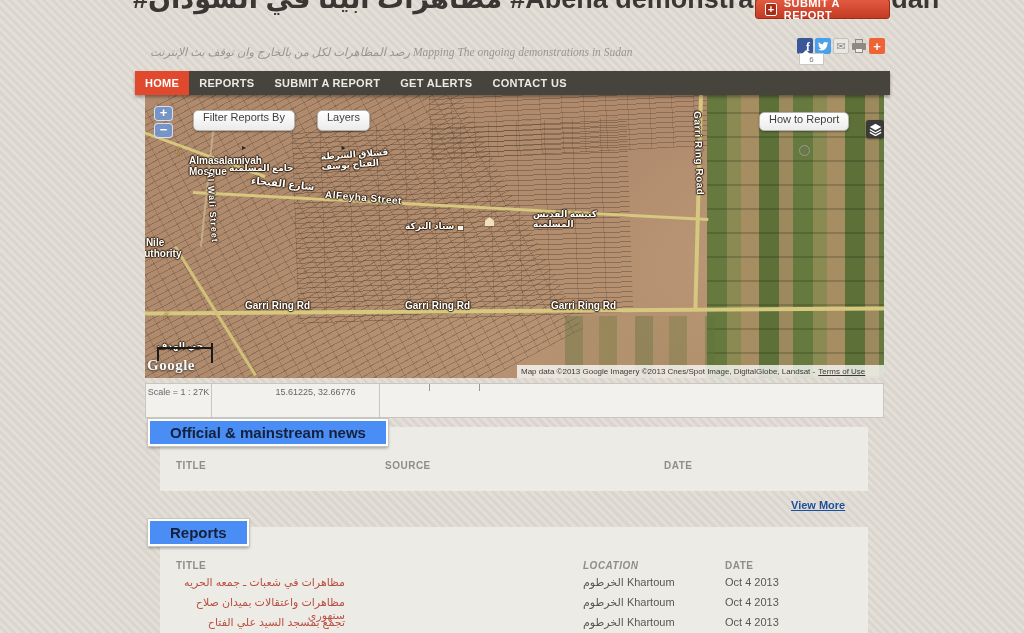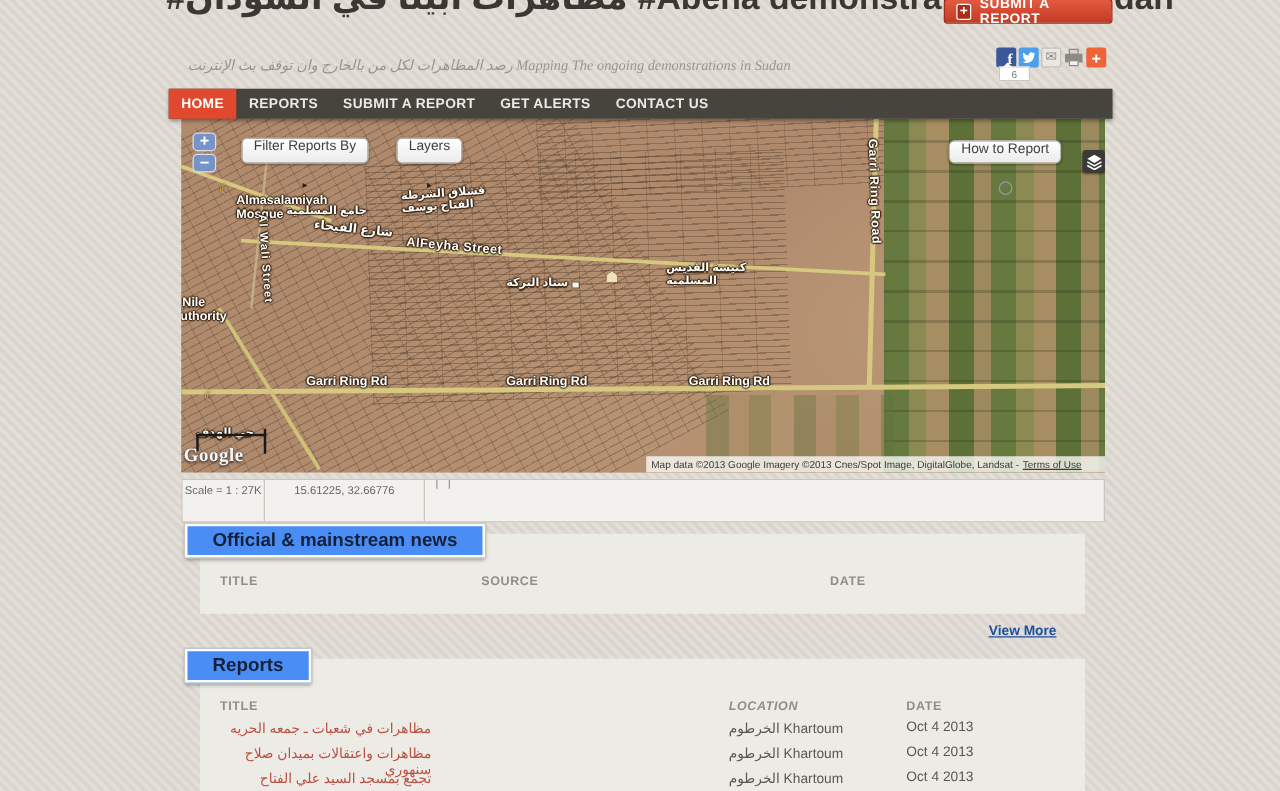--- a/index.html
+++ b/index.html
@@ -121,21 +121,21 @@
   .scalebar-shape span { position:absolute; background:#1a1a1a; }
   .sb-h { left:12px; top:252px; width:56px; height:2px; }
   .sb-l { left:12px; top:252px; width:2px; height:14px; }
   .sb-r { left:66px; top:248px; width:2px; height:20px; }
   .attribution { position:absolute; left:372px; top:270px; width:367px; height:13px;
     background:rgba(250,250,248,.8); font-size:8px; color:#3a3a3a; display:flex; align-items:center;
     padding:0 4px; white-space:nowrap; }
   .attribution a { color:#3a3a3a; text-decoration:underline; margin-left:3px; cursor:pointer; }
   
   .scale-strip { position:absolute; left:145px; top:383px; width:739px; height:35px; background:#f3f1ee;
-    border:1px solid #c9c6c0; display:flex; align-items:flex-start; font-size:9px; color:#666; }
+    border:1px solid #c9c6c0; display:flex; align-items:flex-start; font-size:9px; color:#666;gap:40px; }
   .scale-strip .cell { text-align:center; line-height:17px; border-right:1px solid #c9c6c0; height:100%; }
   .c-scale { width:66px; } .c-coords { width:128px; }
   .tl-tick { width:1px; height:7px; background:#999; margin-left:9px; }
   
   .sec-header { position:absolute; background:#4a8ef5; border:2px solid #fdfdfd; padding:3px 20px;
     font-size:15px; font-weight:bold; color:#15203a; z-index:3;
     box-shadow:0 0 0 1px #c9c6c0, 0 2px 3px rgba(0,0,0,.35); white-space:nowrap; }
   .hdr-news { left:148px; top:419px; }
   .hdr-reports { left:148px; top:519px; }
   .panel { position:absolute; left:160px; background:#edebe5; z-index:1; }

